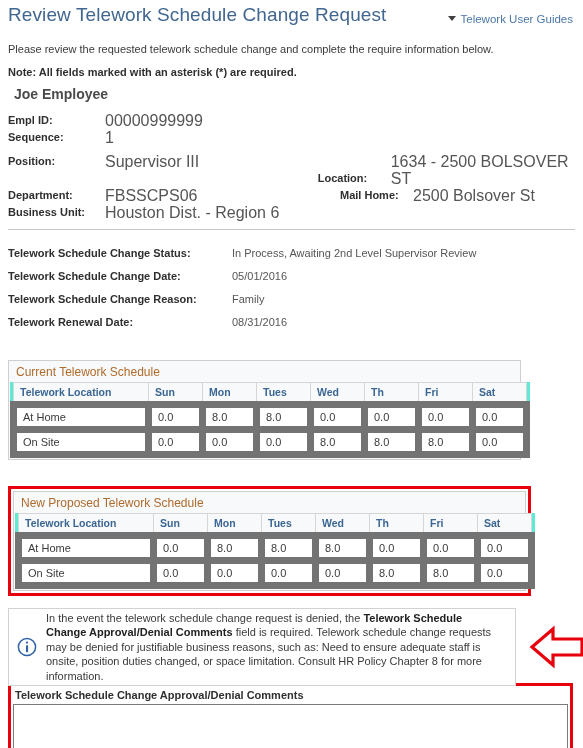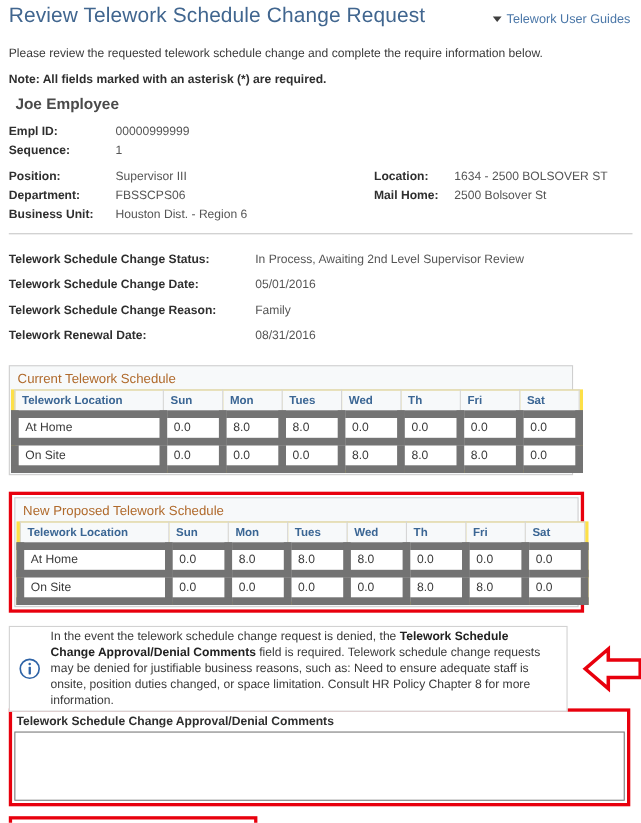--- a/index.html
+++ b/index.html
@@ -75,21 +75,21 @@
     display: flex;
     line-height: 17px;
   }
   .id-label {
     font-weight: bold;
     color: #2f2f2f;
     font-size: 11px;
   }
   .id-value {
     color: #555555;
-    font-size: 11px;
+    font-size: 16px;
   }
   .col-left { display: flex; width: 332px; }
   .col-left .id-label { width: 97px; flex: none; }
   .col-right { display: flex; align-items: flex-end; }
   .col-right .id-label { width: 73px; flex: none; }
 
   .gap-row { height: 7px; }
 
   .divider {
     border: none;
@@ -109,38 +109,38 @@
     width: 224px;
     flex: none;
     font-size: 11px;
   }
   .status-value {
     color: #555555;
     font-size: 11px;
   }
 
   
-  .sched-wrap { margin-top: 15px; }
+  .sched-wrap { margin-top: 26px; }
   .sched-box {
     width: 513px;
     border: 1px solid #cfcfcf;
     background: #f7f9fa;
     padding: 1px;
   }
   .sched-title {
     color: #b5651d;
     color: #b06a2c;
     font-size: 12px;
     padding: 3px 5px 3px 6px;
     background: #f7f9fa;
   }
   table.sched {
     width: 100%;
     border-collapse: collapse;
-    background: #fde047;
+    background: #5eead4;
     table-layout: fixed;
   }
   table.sched th {
     text-align: left;
     font-size: 10.5px;
     font-weight: bold;
     color: #3b6694;
     background: #f7f9fa;
     border: 1px solid #d6d6d6;
     padding: 3px 0 3px 6px;

